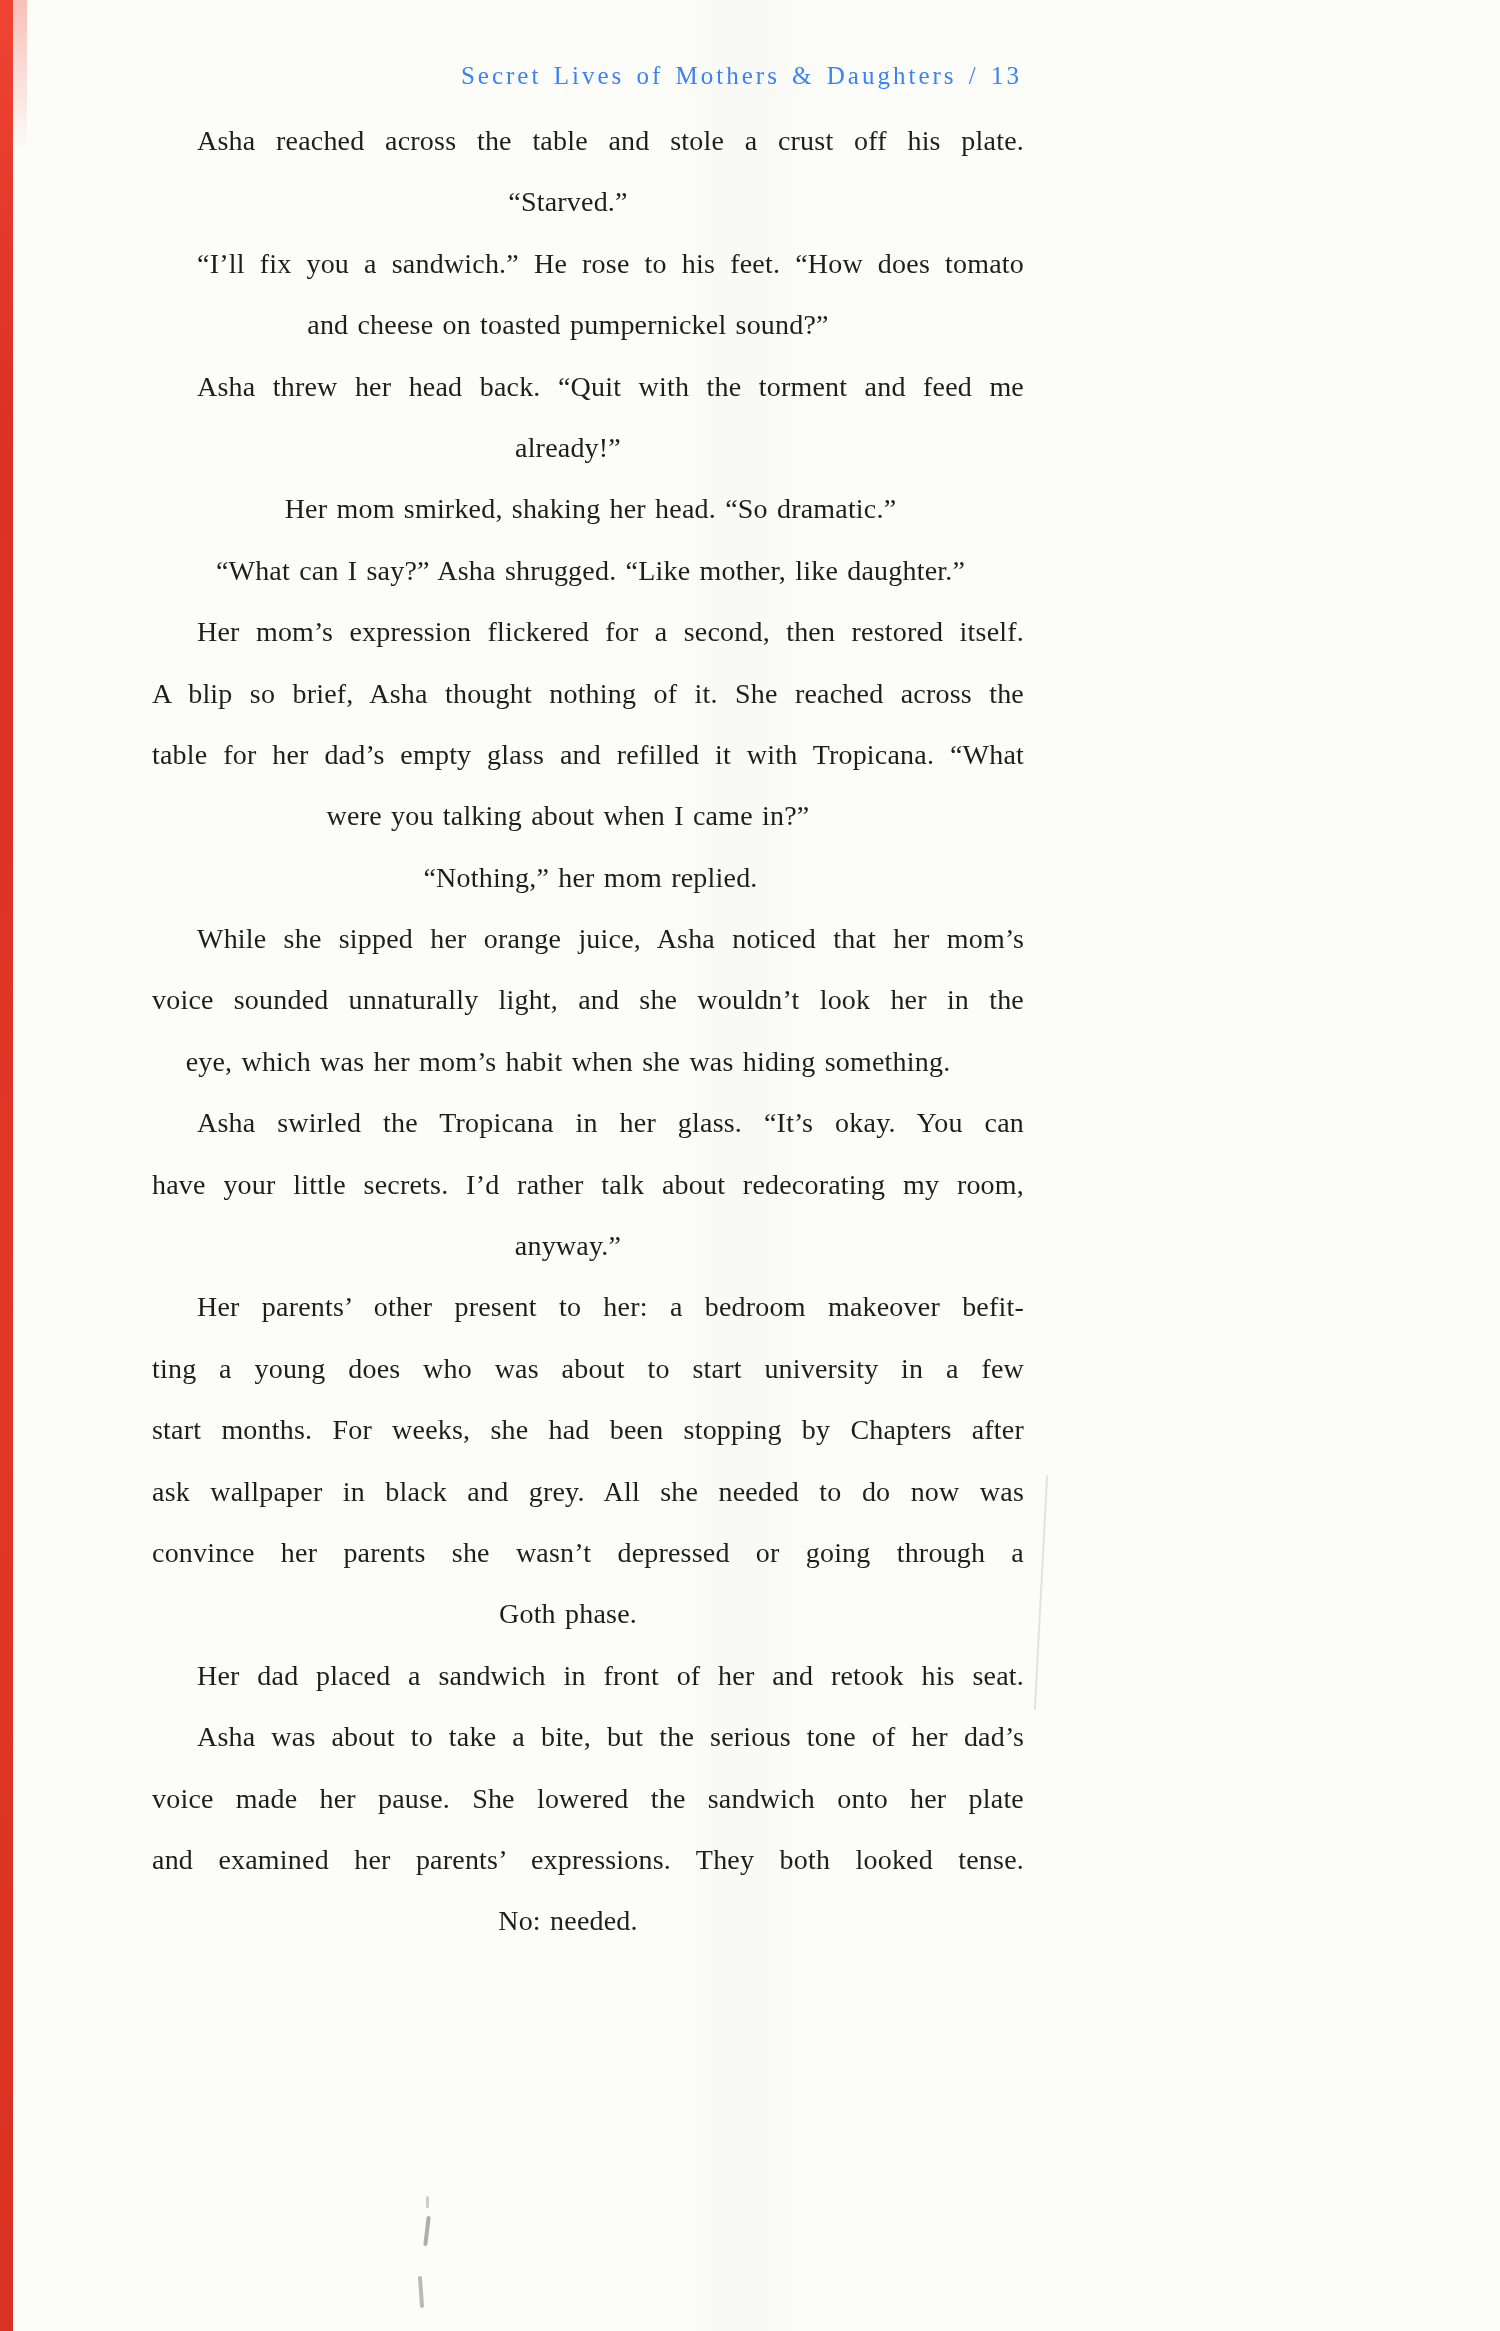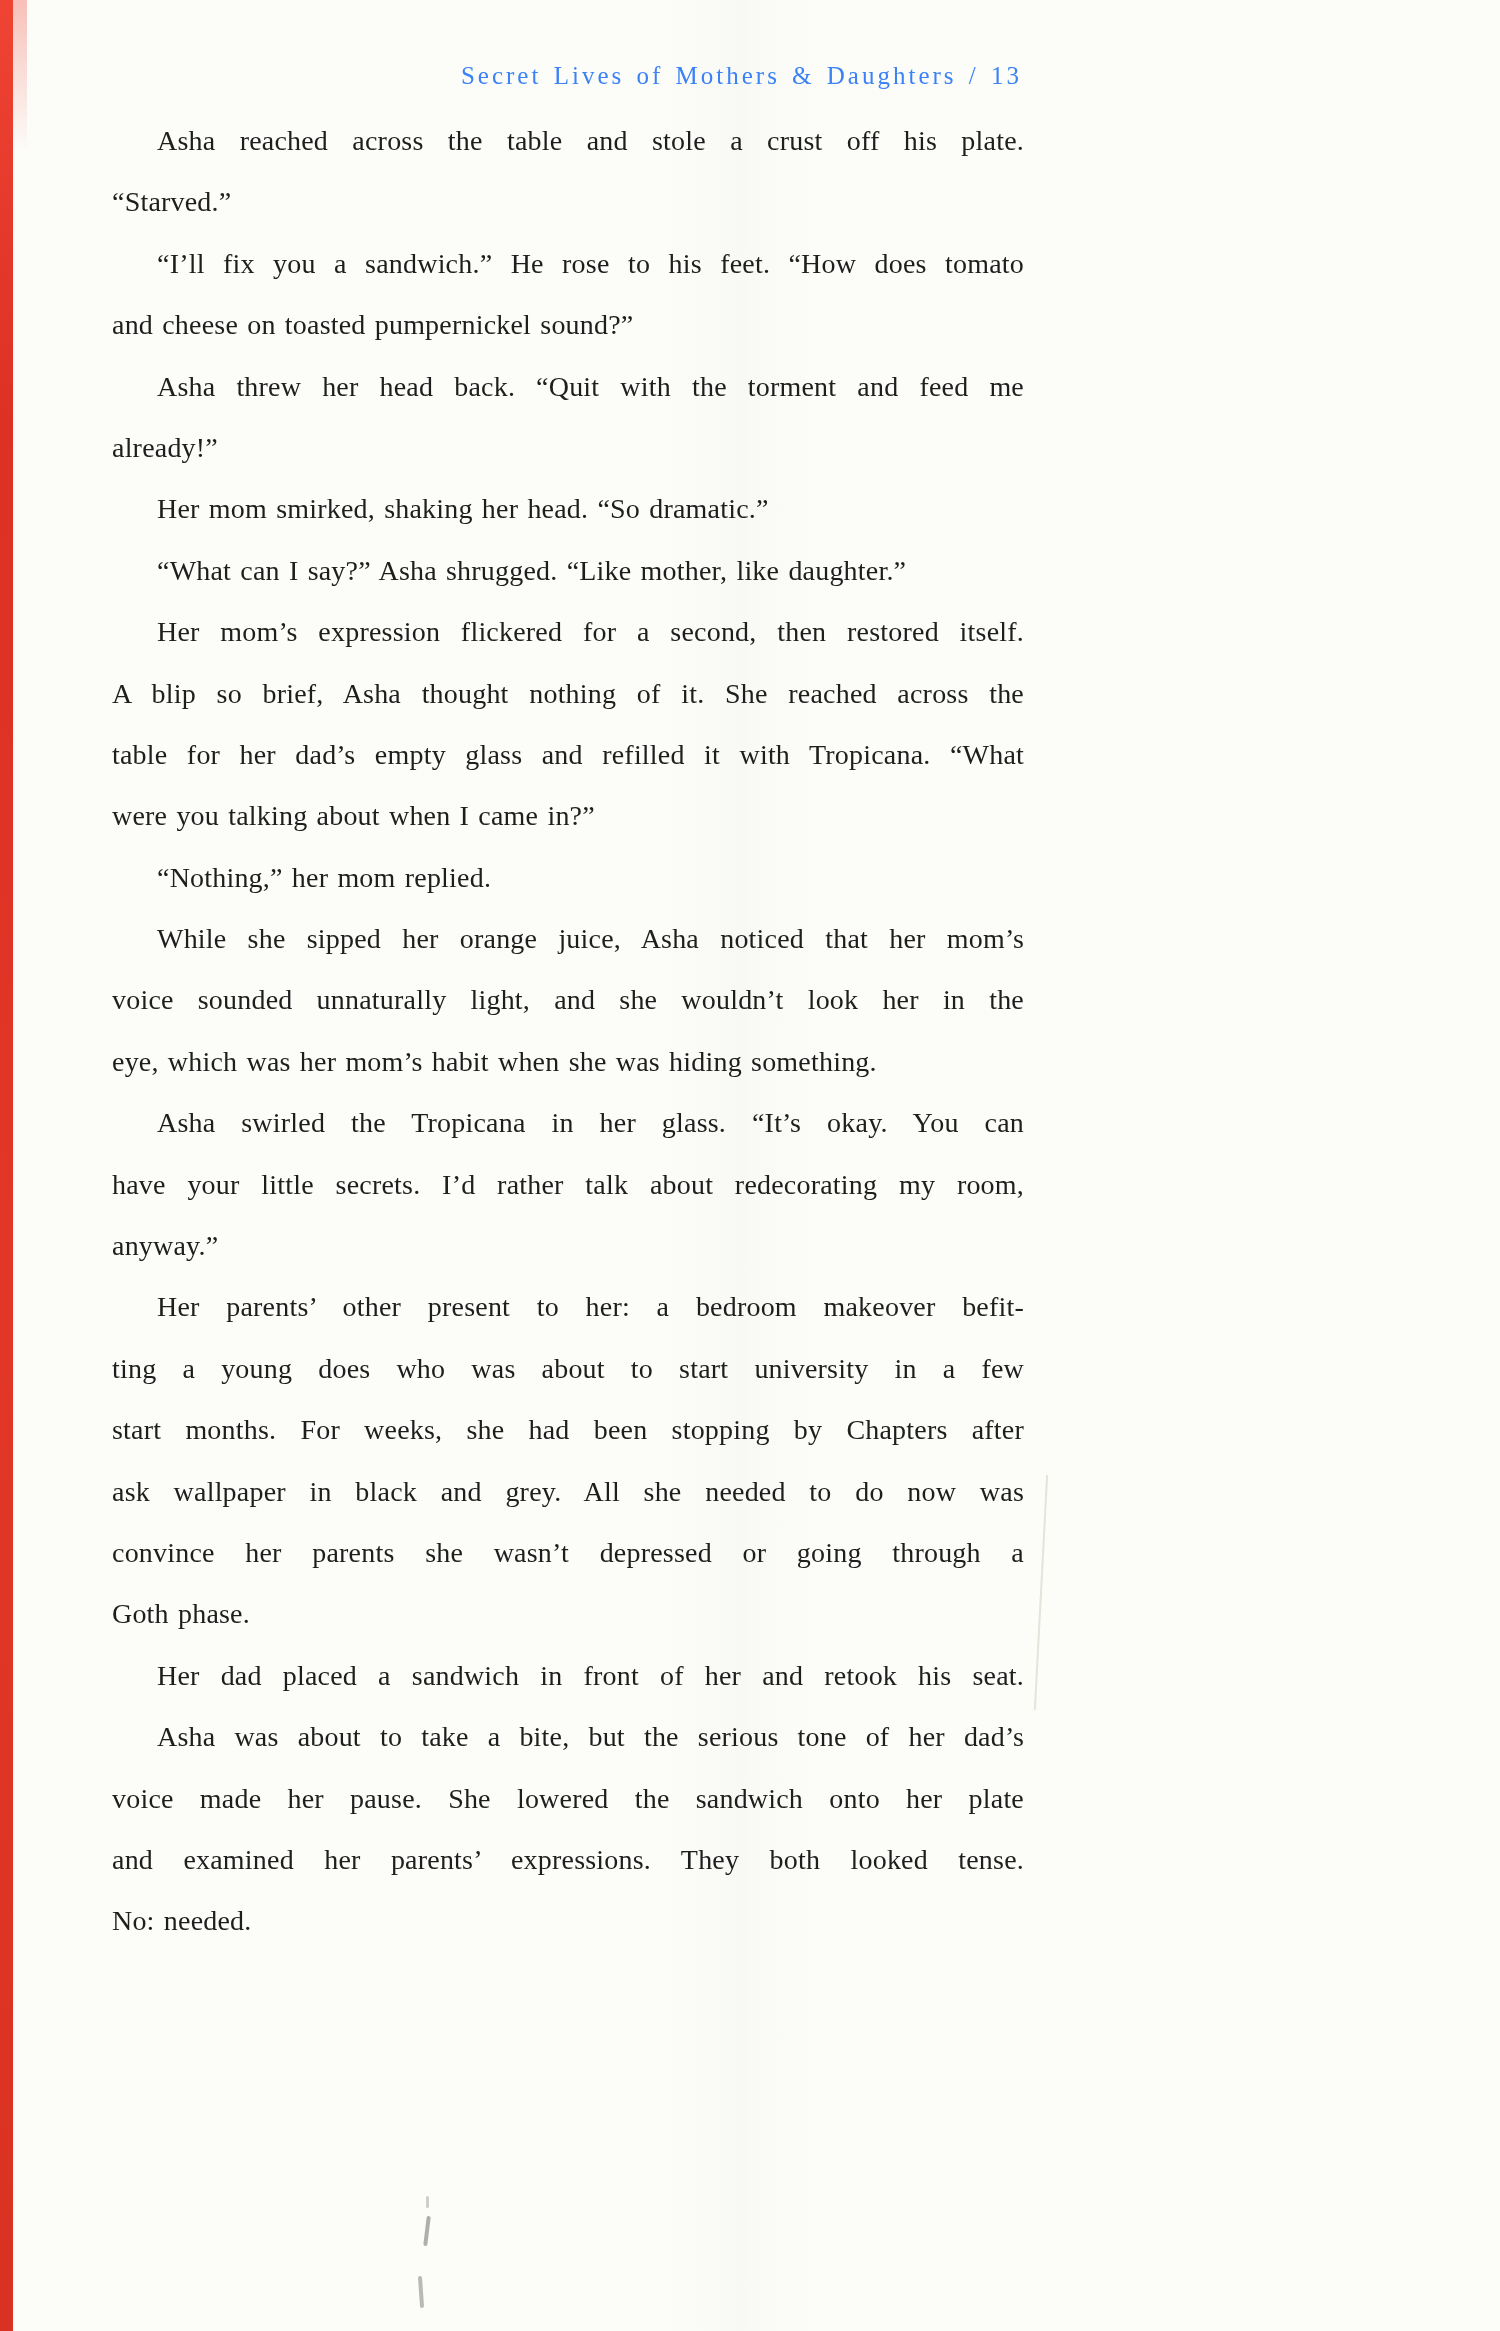--- a/index.html
+++ b/index.html
@@ -40,25 +40,26 @@
     top: 110px; left: 112px; width: 912px;
     font-size: 28px;
     color: #1e1e1e;
     word-spacing: 2px;
     letter-spacing: 0.2px;
   }
   .line {
     line-height: 61.4px;
     height: 61.4px;
     overflow: hidden;
-    text-align: left;
+    text-align: center;
   }
   .line.j {
     text-align: justify;
     text-align-last: justify;
+    margin-left: 40px;
   }
   .line.ind { text-indent: 45px; }
   .line i { font-style: italic; }
   
   .band {
     position: absolute; left: 660px; top: 0; width: 160px; height: 100%;
     background: linear-gradient(90deg, rgba(0,0,0,0) 0%, rgba(0,0,0,0.015) 50%, rgba(0,0,0,0) 100%);
     pointer-events: none;
   }
   .crease {

